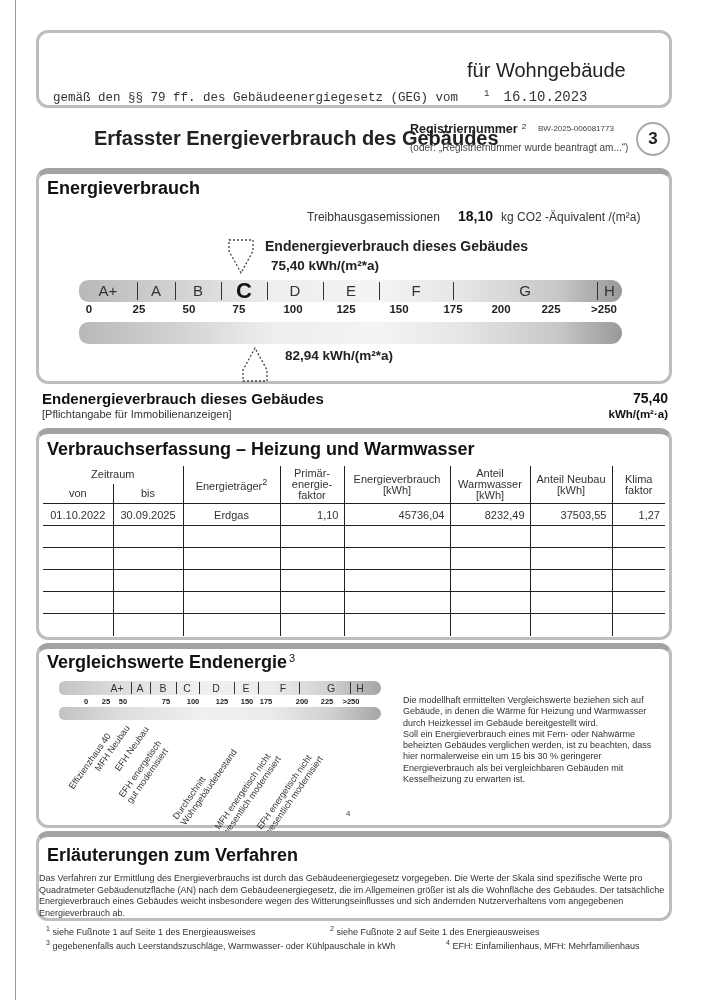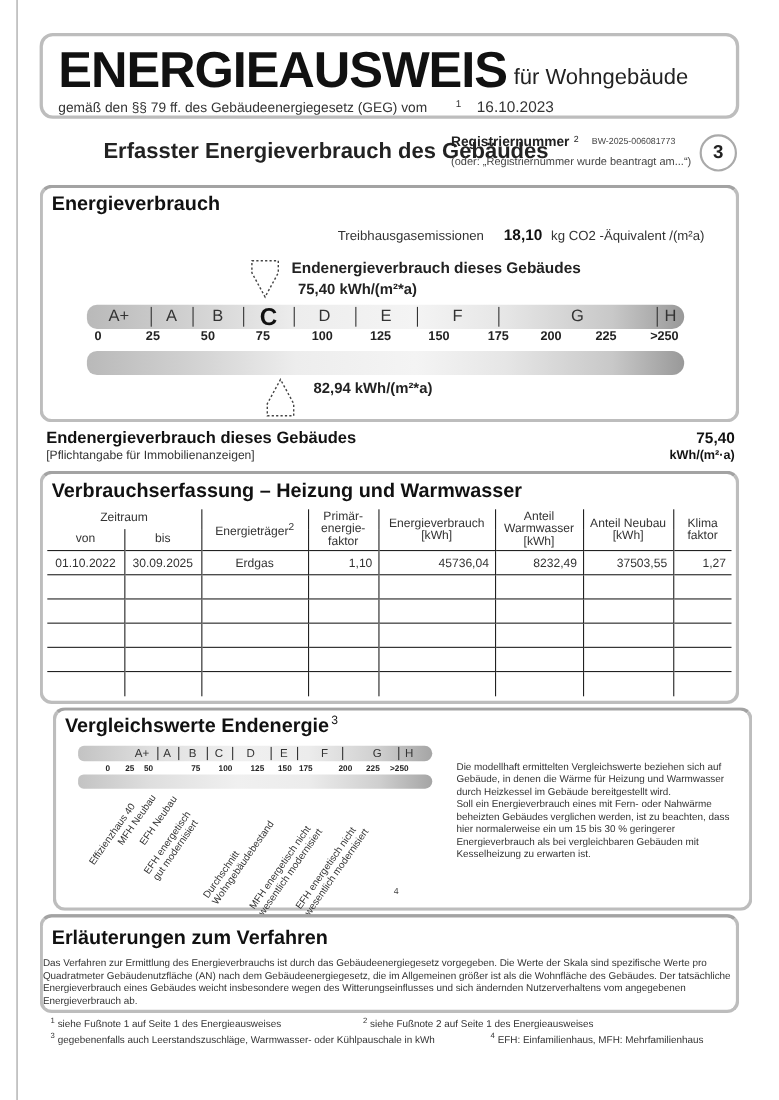--- a/index.html
+++ b/index.html
@@ -7,27 +7,27 @@
   body { font-family: "Liberation Sans", sans-serif; color: #111; position: relative; }
 
   .page-edge { position: absolute; left: 15px; top: 0; width: 1px; height: 1000px; background: #9a9a9a; }
 
   .box {
     position: absolute;
     border: 3px solid #bdbdbd;
     border-radius: 12px;
     background: #fff;
   }
-  .box.grey-top { border-top: 3px solid #a3a3a3; border-radius: 11px; }
+  .box.grey-top { border-top: 6px solid #a3a3a3; }
 
   
   #hdr { left: 36px; top: 30px; width: 636px; height: 78px; }
   .title { position: absolute; left: 14px; top: 6px; font-size: 46px; font-weight: bold; letter-spacing: -1px; color: #111; line-height: 48px; }
   .subtitle-right { position: absolute; left: 428px; top: 26px; font-size: 20px; color: #222; }
-  .hdr-line { position: absolute; left: 14px; top: 56px; font-size: 12.5px; color: #333; }
+  .hdr-line { position: absolute; left: 14px; top: 56px; font-size: 12.5px; color: #333; font-family: Liberation Mono, monospace; }
   .hdr-line .sup { font-size: 9px; vertical-align: top; margin-left: 26px; margin-right: 14px; }
   .hdr-line .date { font-size: 14px; }
 
   
   .reg-title { position: absolute; left: 46px; top: 127px; font-size: 20px; font-weight: bold; color: #222; margin-left: 48px; }
   .reg-label { position: absolute; left: 410px; top: 122px; font-size: 12.5px; font-weight: bold; color: #222; }
   .reg-label .sup { font-size: 8px; vertical-align: top; font-weight: normal; margin-left: 4px; }
   .reg-num { position: absolute; left: 538px; top: 124px; font-size: 8px; color: #444; }
   .reg-note { position: absolute; left: 410px; top: 142px; font-size: 10px; color: #444; }
   .page-circle { position: absolute; left: 636px; top: 122px; width: 34px; height: 34px; border: 2px solid #aaa; border-radius: 50%; text-align: center; line-height: 30px; font-size: 17px; font-weight: bold; color: #222; }
@@ -67,21 +67,21 @@
   #vb .sec-h { top: 5px; font-size: 18px; }
   table.vt { position: absolute; left: 4px; top: 32px; width: 622px; border-collapse: collapse; font-size: 11px; color: #333; }
   table.vt th { font-weight: normal; text-align: center; vertical-align: middle; border-left: 1px solid #222; padding: 2px 2px; line-height: 11px; }
   table.vt th:first-child, table.vt td:first-child { border-left: none; }
   table.vt td { border-left: 1px solid #222; border-top: 1px solid #222; height: 22px; padding: 0 5px; }
   table.vt tr.hdr2 th { height: 20px; }
   table.vt td.c { text-align: center; }
   table.vt td.r { text-align: right; }
 
   
-  #vg { left: 48px; top: 643px; width: 636px; height: 185px; }
+  #vg { left: 36px; top: 643px; width: 636px; height: 185px; }
   #vg .sec-h { top: 3px; font-size: 18px; }
   #vg .sec-h .sup { font-size: 11px; vertical-align: top; font-weight: normal; margin-left: 2px; }
   .mscale { position: absolute; left: 20px; top: 32px; width: 322px; height: 14px; border-radius: 7px 9px 9px 7px;
             background: linear-gradient(90deg, #c3c3c3 0%, #dedede 20%, #f0f0f0 45%, #ececec 65%, #cfcfcf 85%, #a5a5a5 100%); }
   .mscale .cls { position: absolute; top: 0; height: 14px; line-height: 14px; font-size: 10.5px; color: #333; transform: translateX(-50%); }
   .mscale .sep { position: absolute; top: 1px; width: 1px; height: 12px; background: #333; }
   .mticks { position: absolute; left: 20px; top: 48px; width: 330px; height: 10px; font-size: 7.5px; font-weight: bold; color: #222; }
   .mticks span { position: absolute; top: 0; transform: translateX(-50%); }
   .mscale2 { position: absolute; left: 20px; top: 58px; width: 322px; height: 13px; border-radius: 7px 9px 9px 7px;
              background: linear-gradient(90deg, #c3c3c3 0%, #dedede 20%, #f0f0f0 45%, #ececec 65%, #cfcfcf 85%, #a5a5a5 100%); }
@@ -97,21 +97,20 @@
   
   .fn { position: absolute; font-size: 9px; color: #333; }
   .fn sup { font-size: 7px; }
 </style>
 </head>
 <body>
 
 <div class="page-edge"></div>
 
 <div class="box" id="hdr">
-  <div class="title">ENERGIEAUSWEIS</div>
   <div class="subtitle-right">für Wohngebäude</div>
   <div class="hdr-line">
     <span>gemäß den §§ 79 ff. des Gebäudeenergiegesetz (GEG) vom</span><span class="sup">1</span><span class="date">16.10.2023</span>
   </div>
 </div>
 
 <div class="reg-title">Erfasster Energieverbrauch des Gebäudes</div>
 <div class="reg-label"><span>Registriernummer</span><span class="sup">2</span></div>
 <div class="reg-num">BW-2025-006081773</div>
 <div class="reg-note">(oder: „Registriernummer wurde beantragt am...“)</div>

